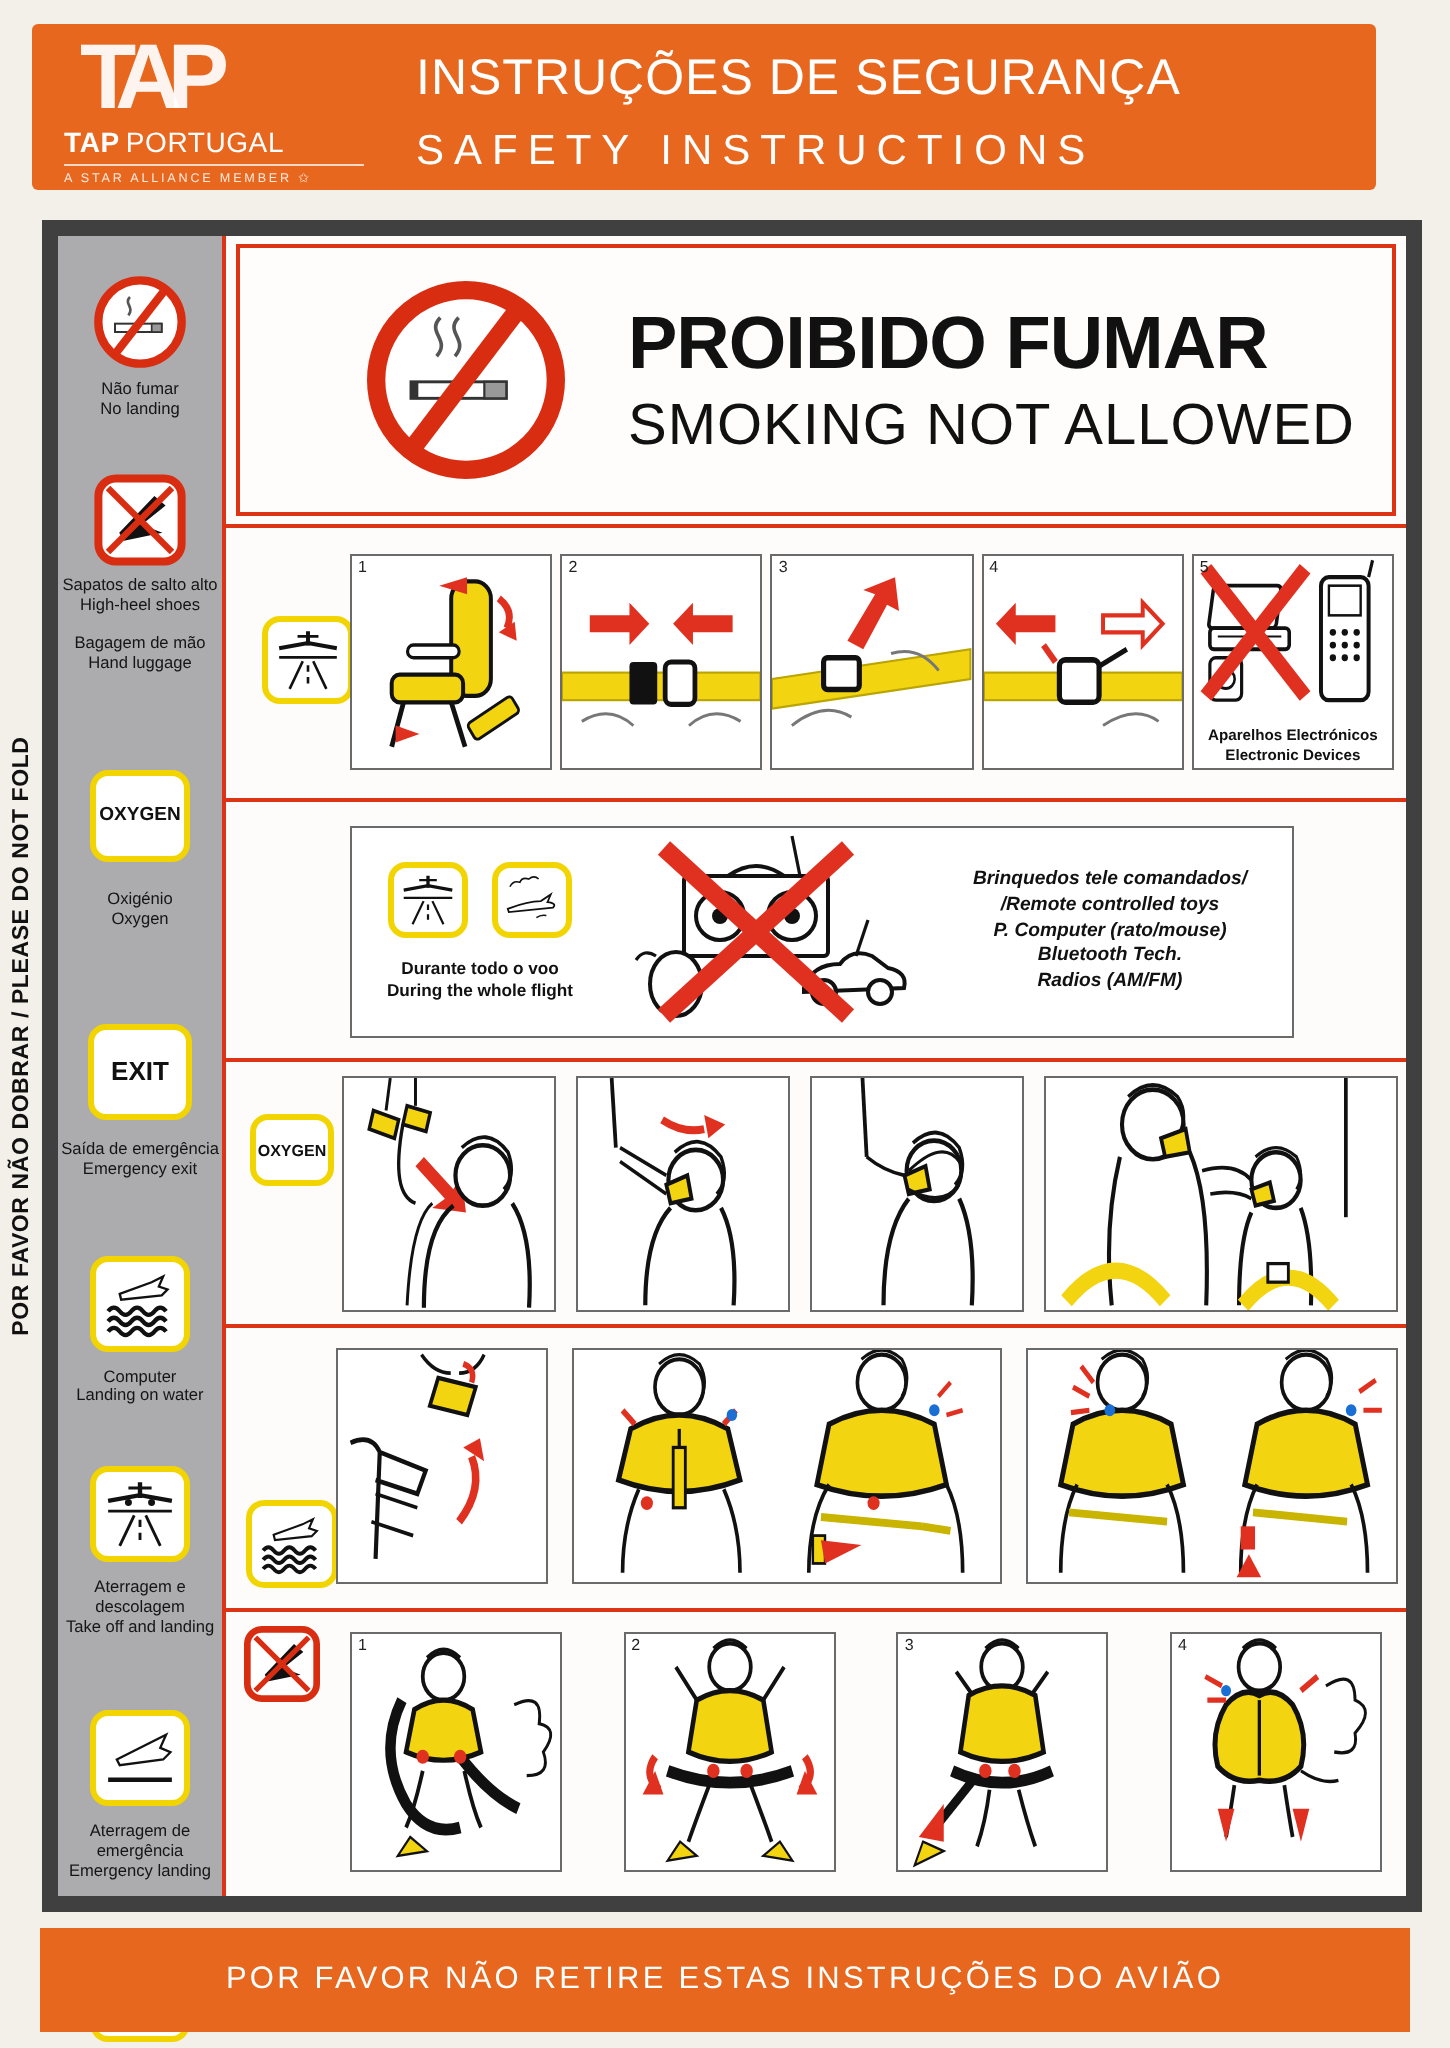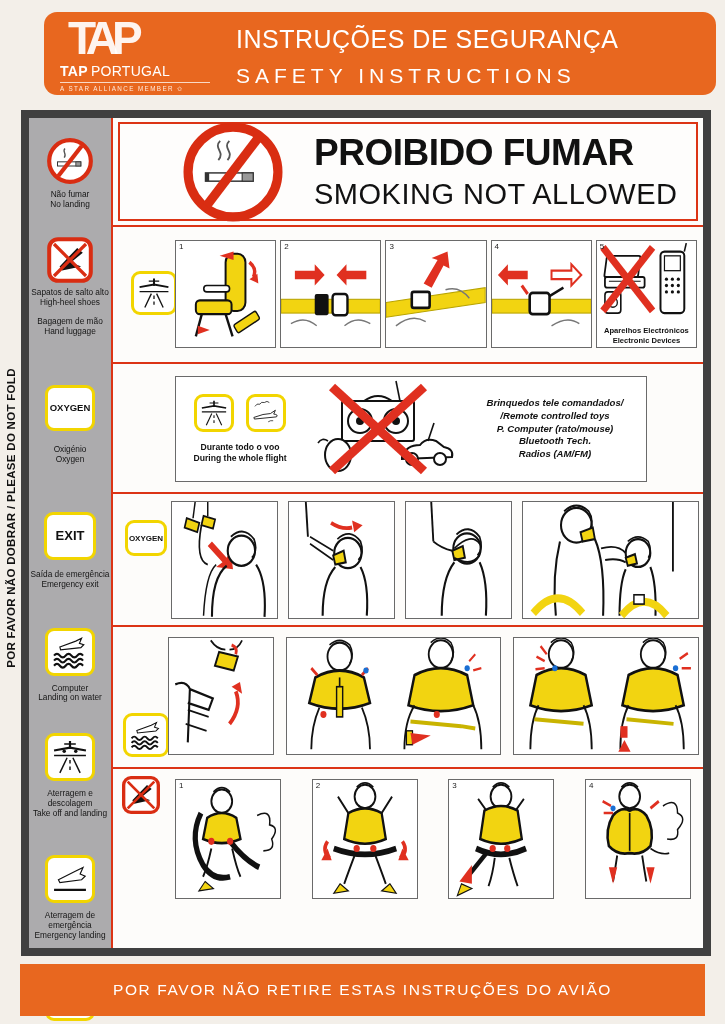--- a/index.html
+++ b/index.html
@@ -3,22 +3,22 @@
 <meta charset="utf-8">
 <style>
   * { margin:0; padding:0; box-sizing:border-box; }
   html,body { background:#e9e5de; }
   .page {
     position:relative; width:725px; height:1024px; margin:0 auto;
     background:#f3efe9; overflow:hidden;
     font-family:"Liberation Sans", sans-serif; color:#111;
   }
   
-  .hdr { position:absolute; left:44px; top:12px; width:672px; height:83px;
-         background:#e8671f; border-radius:13px; }
+  .hdr { position:absolute; left:16px; top:12px; width:672px; height:83px;
+         background:#e8671f; border-radius:3px; }
   .logo { position:absolute; left:16px; top:2px; width:160px; color:#fff; }
   .wordmark { font-size:46px; font-weight:bold; letter-spacing:-7px;
               color:rgba(255,255,255,.93); line-height:48px; padding-left:8px; }
   .brand { font-size:14px; letter-spacing:.3px; margin-top:1px; white-space:nowrap; }
   .brand b { margin-right:3px; }
   .rule { width:150px; border-top:1px solid rgba(255,255,255,.75); margin:3px 0 2px; }
   .alliance { font-size:6.3px; letter-spacing:1.4px; color:#ffe9dc; white-space:nowrap; }
   .titles { position:absolute; left:192px; top:13px; width:336px; text-align:center; color:#fff; }
   .t1 { font-size:25px; letter-spacing:.5px; margin-bottom:10px; white-space:nowrap; }
   .t2 { font-size:21px; letter-spacing:5px; white-space:nowrap; }
@@ -188,21 +188,21 @@
         </svg>
         <div class="slabel" style="margin-top:8px">
           <div>Cruzeiro</div>
 
         </div>
       </div>
     </div>
 
     <div class="content">
 
-      <div class="row" style="height:109px">
+      <div class="row" style="height:146px">
         <div class="ban">
           <svg width="110" height="110" viewBox="0 0 120 120" style="margin-left:58px">
             <circle cx="60" cy="60" r="49" fill="#fff" stroke="#d92d12" stroke-width="10"></circle>
             <path d="M46 26 c-8 8 6 12 -2 21 m12 -21 c-8 8 6 12 -2 21" fill="none" stroke="#555" stroke-width="2"></path>
             <rect x="30" y="61" width="52" height="9" fill="#fff" stroke="#333" stroke-width="1.6"></rect>
             <rect x="70" y="61" width="12" height="9" fill="#999" stroke="#333" stroke-width="1.2"></rect>
             <rect x="30" y="61" width="4" height="9" fill="#333"></rect>
             <line x1="88" y1="22" x2="31" y2="97" stroke="#d92d12" stroke-width="10"></line>
           </svg>
           <div class="ban-text">

